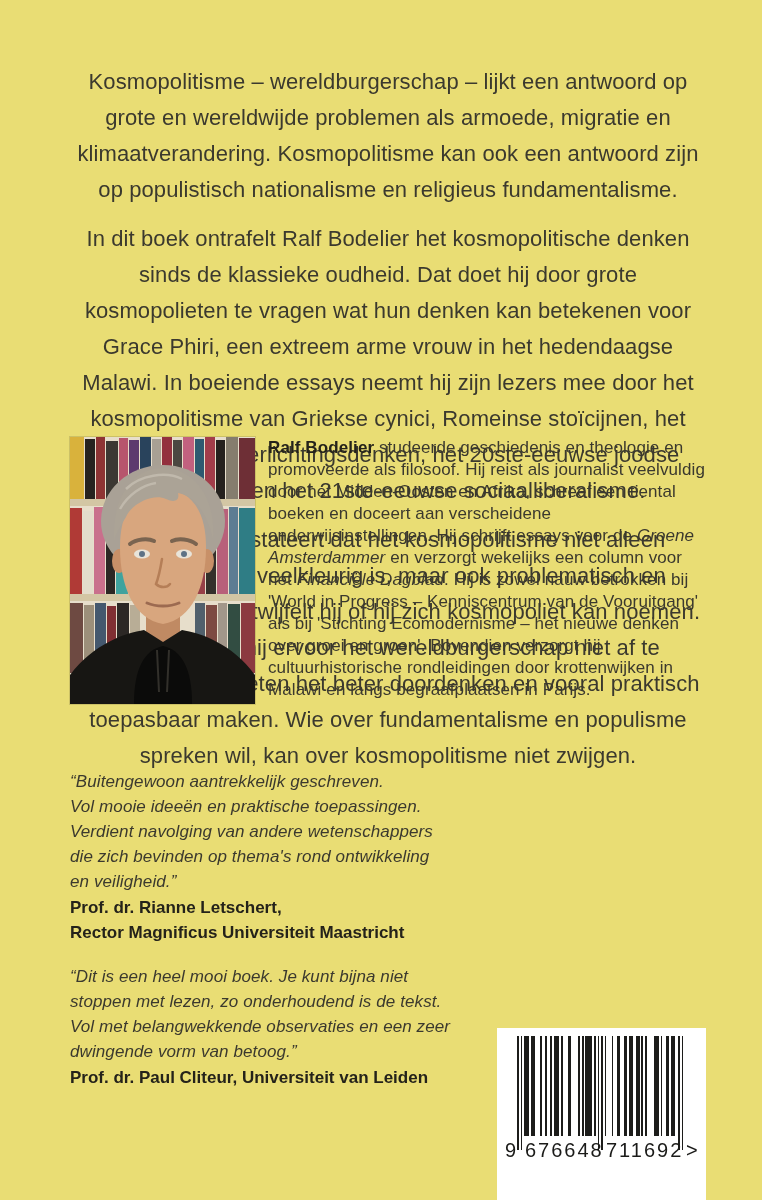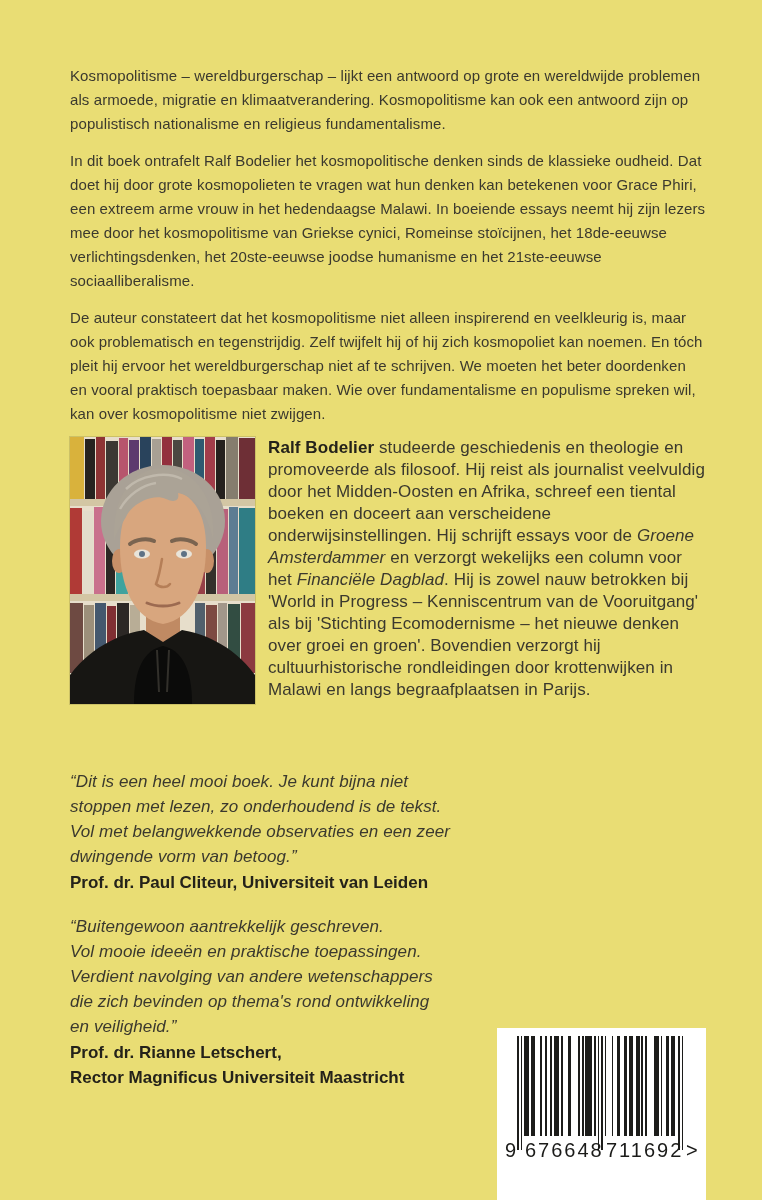--- a/index.html
+++ b/index.html
@@ -11,21 +11,21 @@
     position:relative;
     width:762px;height:1200px;
     margin:0 auto;
     background:var(--cover-bg,#e9dd74);
     color:var(--body-color,#3b392e);
     overflow:hidden;
   }
   
   .intro{
     position:absolute;left:70px;top:64px;width:636px;
-    font-size:15px;line-height:24px;letter-spacing:.1px;
+    font-size:22px;line-height:36px;letter-spacing:.1px;text-align:center;
   }
   .intro p{margin:0 0 13px 0;}
   
   .author-sec{
     position:absolute;left:70px;top:437px;width:636px;
     display:flex;gap:13px;align-items:flex-start;
   }
   .photo{
     width:185px;height:267px;flex:0 0 auto;
     box-shadow:0 0 0 1px rgba(120,110,60,.25);
@@ -161,34 +161,34 @@
         </g>
       </svg>
     </div>
     <div class="bio" id="bio-text"><span class="seg-bold">Ralf Bodelier</span><span class="seg-normal"> studeerde geschiedenis en theologie en promoveerde als filosoof. Hij reist als journalist veelvuldig door het Midden-Oosten en Afrika, schreef een tiental boeken en doceert aan verscheidene onderwijsinstellingen. Hij schrijft essays voor de </span><span class="seg-italic">Groene Amsterdammer</span><span class="seg-normal"> en verzorgt wekelijks een column voor het </span><span class="seg-italic">Financiële Dagblad</span><span class="seg-normal">. Hij is zowel nauw betrokken bij 'World in Progress – Kenniscentrum van de Vooruitgang' als bij 'Stichting Ecomodernisme – het nieuwe denken over groei en groen'. Bovendien verzorgt hij cultuurhistorische rondleidingen door krottenwijken in Malawi en langs begraafplaatsen in Parijs.</span></div>
   </section>
 
   <section class="quotes">
     <blockquote class="quote">
     </blockquote>
     <blockquote class="quote">
-      <div class="quote-text">“Dit is een heel mooi boek. Je kunt bijna niet
-stoppen met lezen, zo onderhoudend is de tekst.
-Vol met belangwekkende observaties en een zeer
-dwingende vorm van betoog.”</div>
-      <div class="quote-attr">Prof. dr. Paul Cliteur, Universiteit van Leiden</div>
-    </blockquote>
-    <blockquote class="quote">
       <div class="quote-text">“Buitengewoon aantrekkelijk geschreven.
 Vol mooie ideeën en praktische toepassingen.
 Verdient navolging van andere wetenschappers
 die zich bevinden op thema's rond ontwikkeling
 en veiligheid.”</div>
       <div class="quote-attr">Prof. dr. Rianne Letschert,
 Rector Magnificus Universiteit Maastricht</div>
+    </blockquote>
+    <blockquote class="quote">
+      <div class="quote-text">“Dit is een heel mooi boek. Je kunt bijna niet
+stoppen met lezen, zo onderhoudend is de tekst.
+Vol met belangwekkende observaties en een zeer
+dwingende vorm van betoog.”</div>
+      <div class="quote-attr">Prof. dr. Paul Cliteur, Universiteit van Leiden</div>
     </blockquote>
   </section>
 
   <div class="website">www.gompel-svacina.eu</div>
 
   <div class="barcode-box">
     <div class="bars" id="bars">
         <div class="bar guard" style="left: 20px;"></div>
         <div class="bar guard" style="left: 23.5px;"></div>
         <div class="bar" style="left: 27px;"></div>

